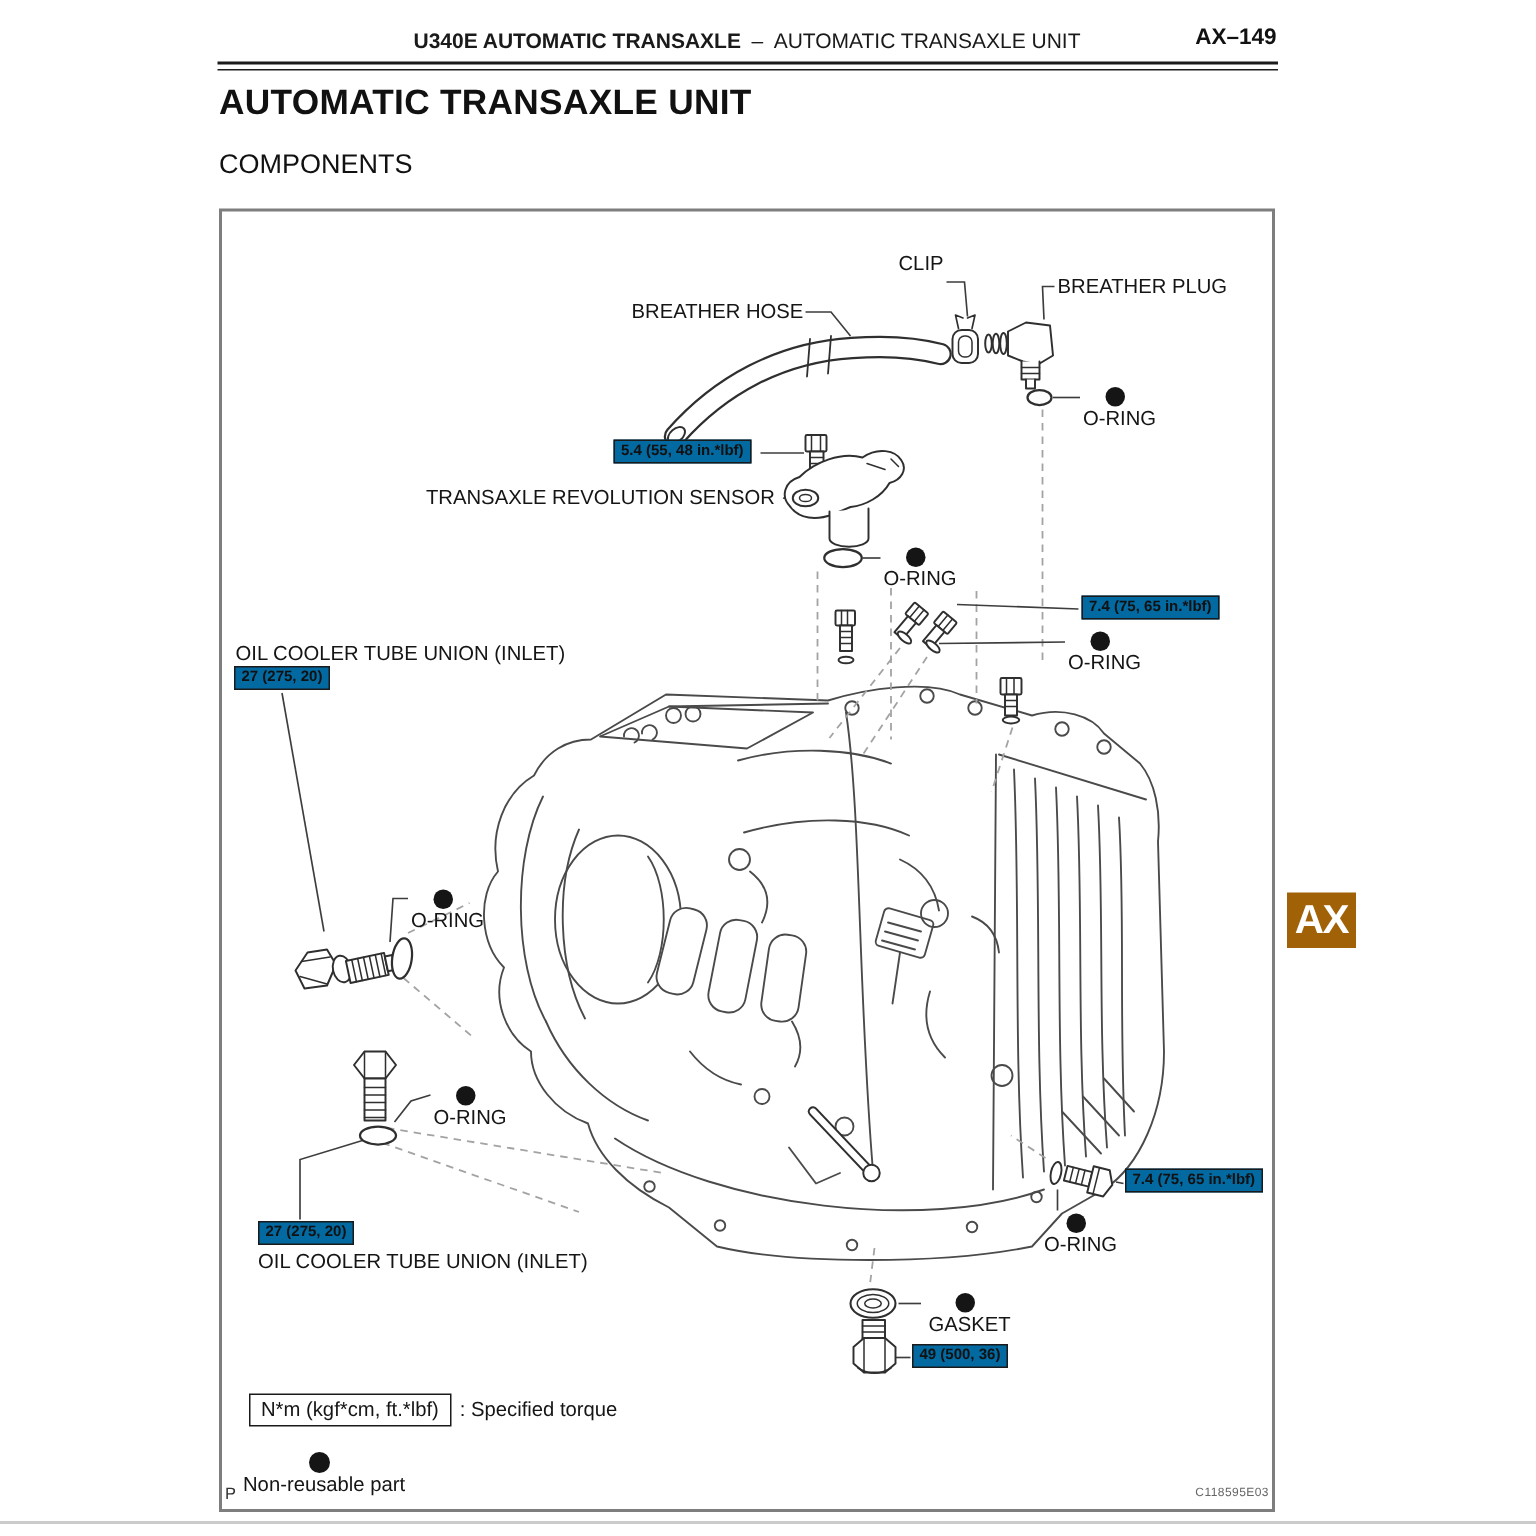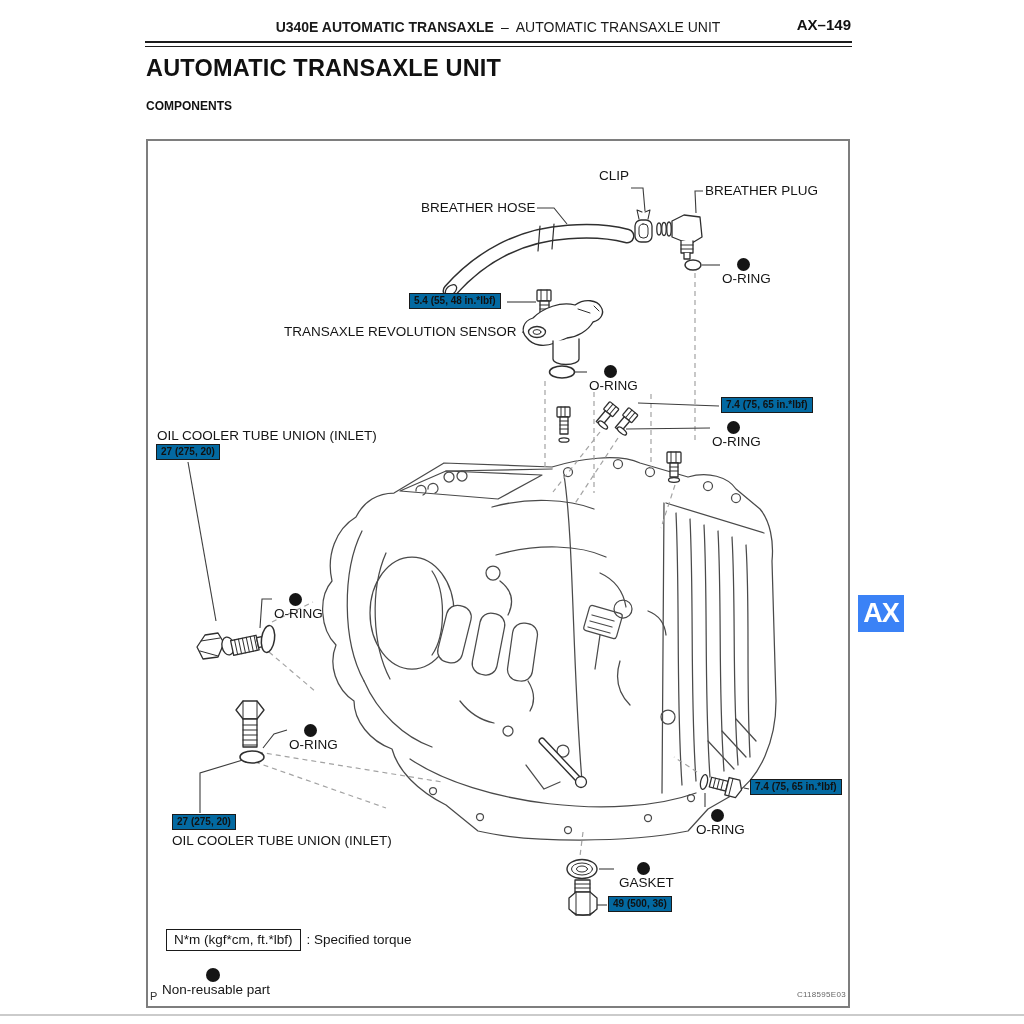--- a/index.html
+++ b/index.html
@@ -7,36 +7,36 @@
         font-family:"Liberation Sans","DejaVu Sans",sans-serif;color:#111;}
   
   .hdr-center{position:absolute;left:146px;top:19px;width:704px;text-align:center;
               font-size:14px;white-space:nowrap;color:#1a1a1a;}
   .hdr-center .b{font-weight:bold;}
   .hdr-center .sep{margin:0 7px;}
   .hdr-page{position:absolute;left:791px;top:16px;width:60px;font-size:15px;font-weight:bold;text-align:right;}
   .hdr-rule{position:absolute;left:145px;top:41px;width:707px;height:3px;
             border-top:2px solid #1c1c1c;border-bottom:1px solid #1c1c1c;}
   .title{position:absolute;left:146px;top:55px;font-size:23.5px;font-weight:bold;letter-spacing:.2px;}
-  .subtitle{position:absolute;left:146px;top:99px;font-size:12px;font-weight:bold;}
+  .subtitle{position:absolute;left:146px;top:99px;font-size:18px;font-weight:normal;}
   
   .frame{position:absolute;left:146px;top:139px;width:704px;height:869px;
          border:2px solid #7e7e7e;box-sizing:border-box;background:#fff;}
   .frame svg{position:absolute;left:0;top:0;}
   .lbl{position:absolute;font-size:13.5px;white-space:nowrap;color:#151515;}
   .row{position:absolute;display:flex;align-items:center;white-space:nowrap;font-size:13.5px;color:#151515;flex-direction:column;}
   .dot{width:13px;height:13px;border-radius:50%;background:#151515;display:inline-block;margin-right:6px;flex:0 0 auto;}
   .tq{position:absolute;border:1.4px solid #1a1a1a;background:#0369a1;padding:1px 4px 2px 4px;
       font-size:10px;font-weight:bold;white-space:nowrap;color:#111;}
   .legendbox{display:inline-block;border:1.4px solid #1a1a1a;padding:2px 7px 3px 7px;font-size:13.5px;}
   .legendcap{display:inline-block;margin-left:6px;font-size:13.5px;}
   .pmark{position:absolute;left:2px;top:849px;font-size:11px;color:#333;}
   .figcode{position:absolute;left:580px;top:849px;width:118px;text-align:right;font-size:8px;color:#666;letter-spacing:.3px;}
   
-  .sidetab{position:absolute;left:858px;top:595px;width:46px;height:37px;background:#3b82f6;color:#fff;
+  .sidetab{position:absolute;left:858px;top:595px;width:46px;height:37px;background:#a16207;color:#fff;
            font-weight:bold;font-size:27px;text-align:center;line-height:36px;letter-spacing:-1px;}
   .pagebottomline{position:absolute;left:0;top:1014px;width:1024px;height:2px;background:#cbcbcb;}
 </style>
 </head>
 <body>
 
 <div class="page">
 
   <div class="hdr-center">
     <span class="b">U340E AUTOMATIC TRANSAXLE</span><span class="sep">–</span><span>AUTOMATIC TRANSAXLE UNIT</span>

